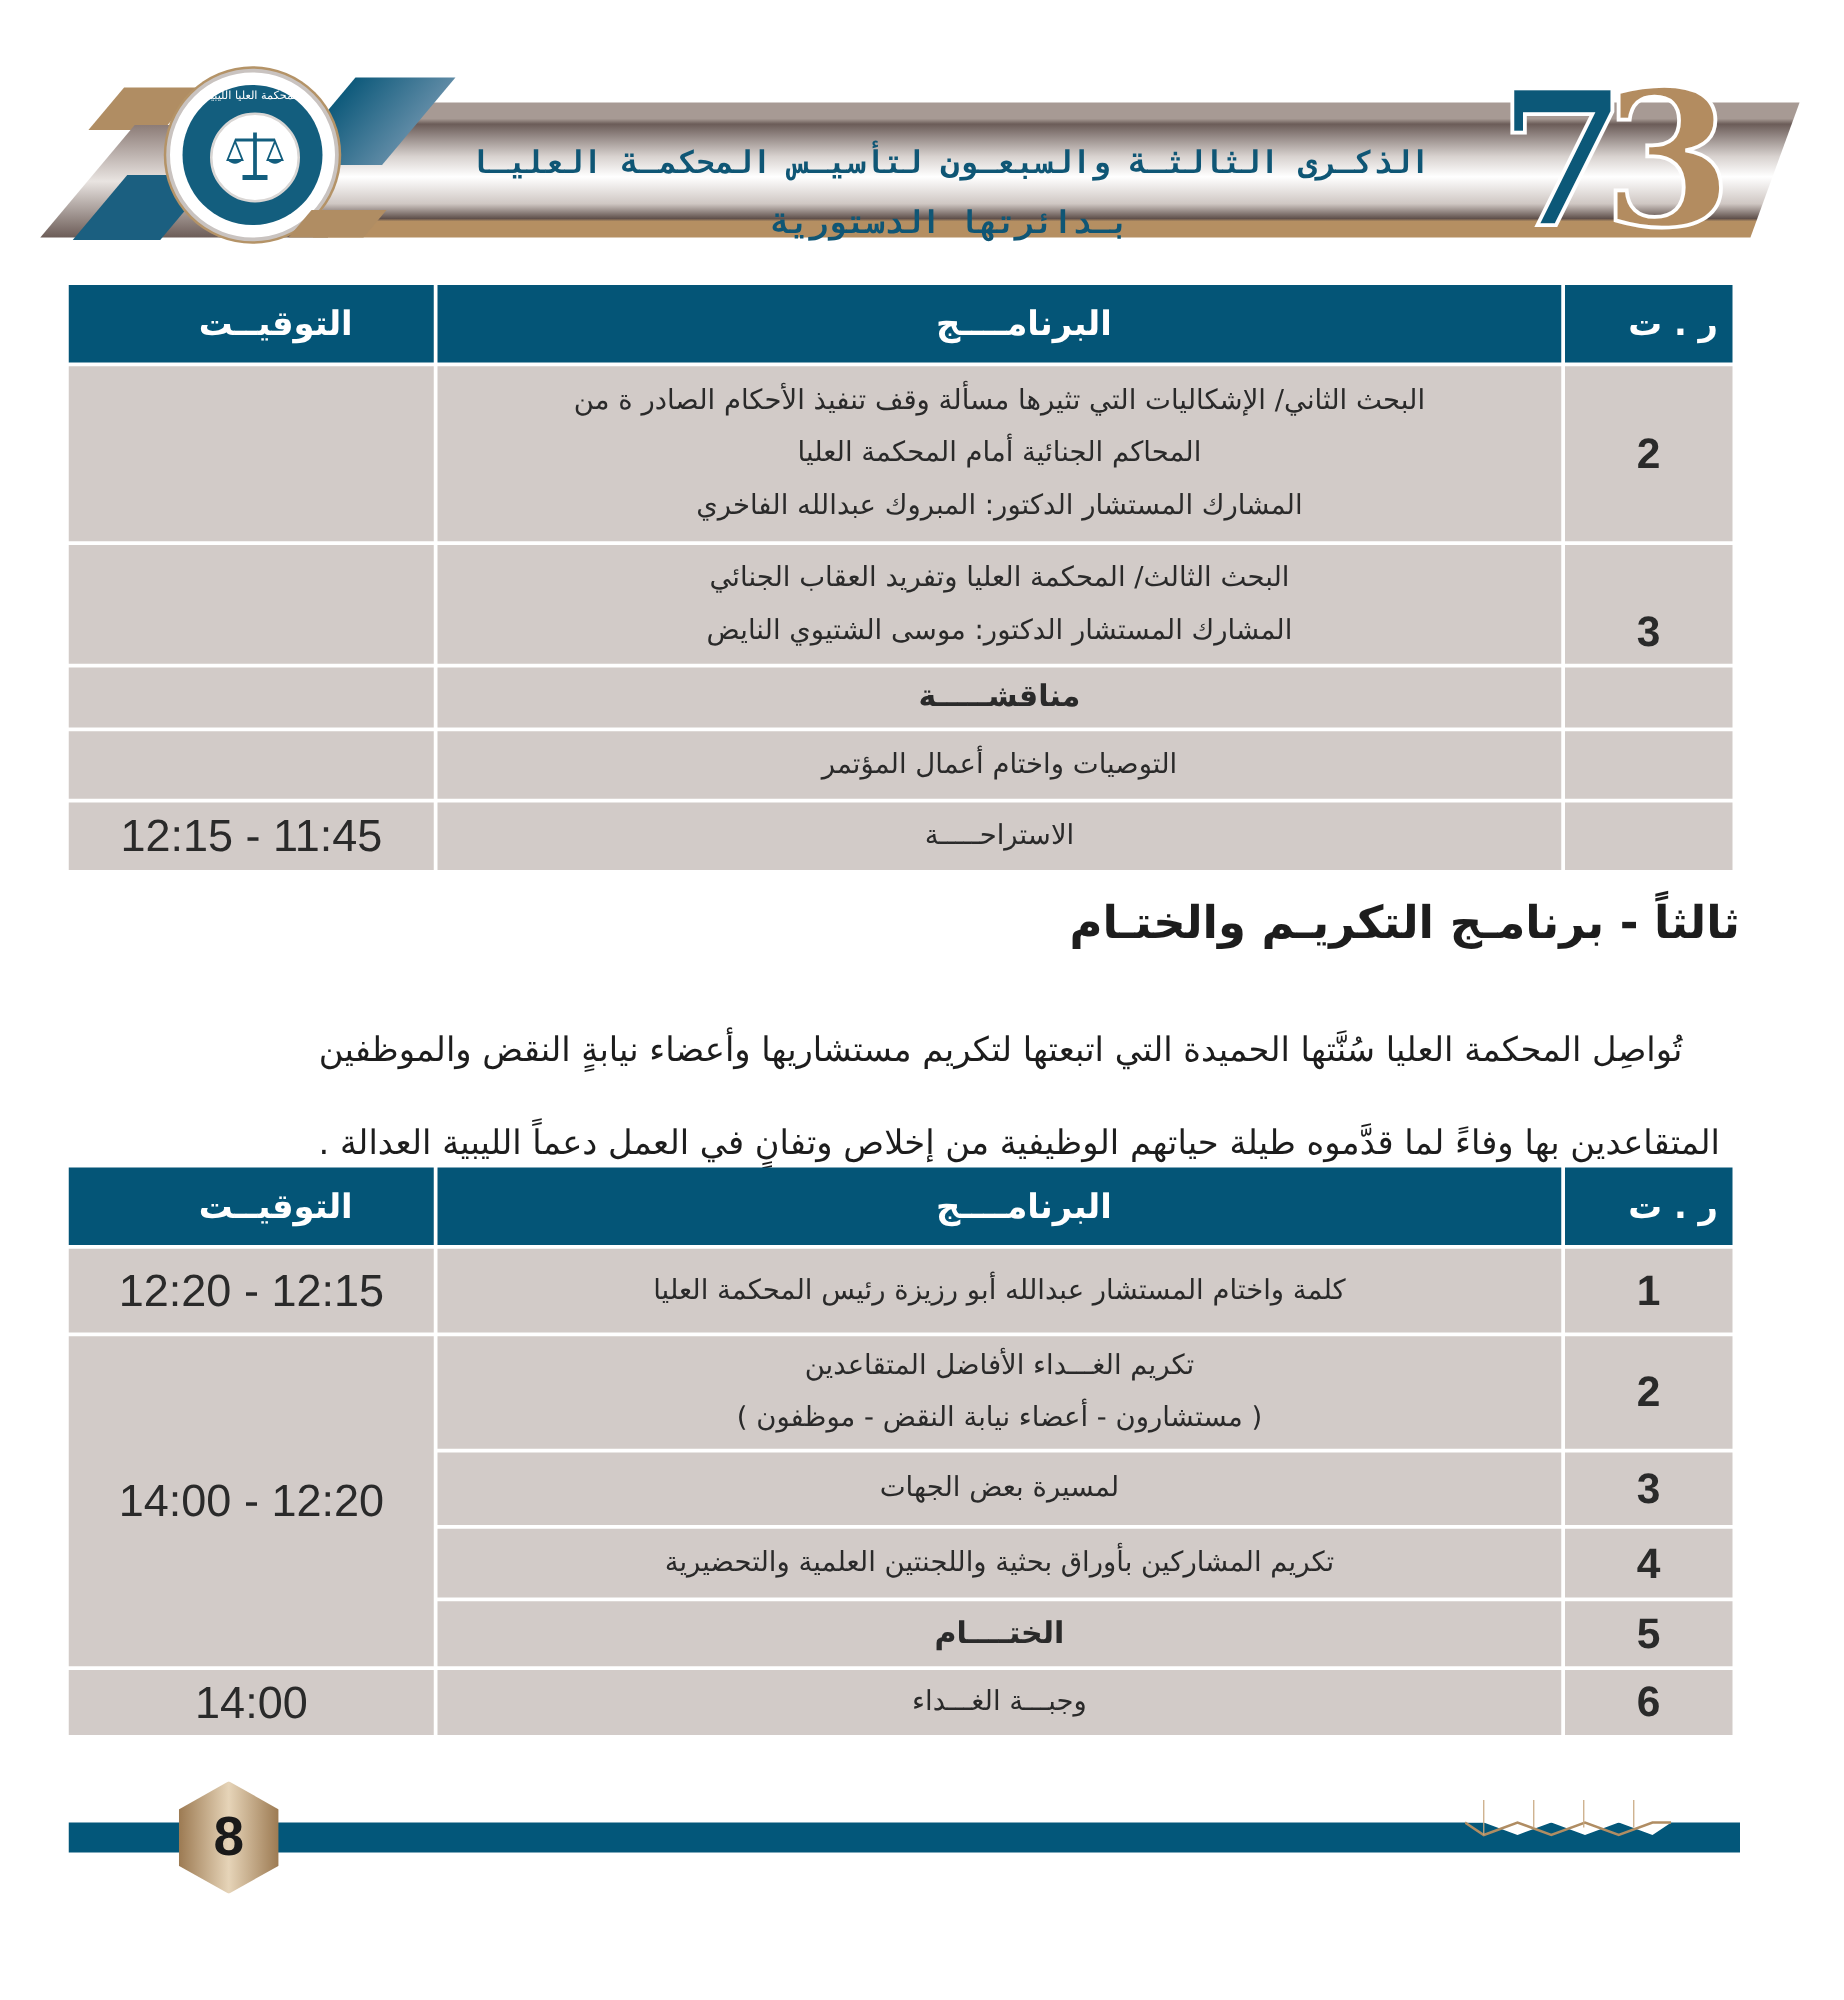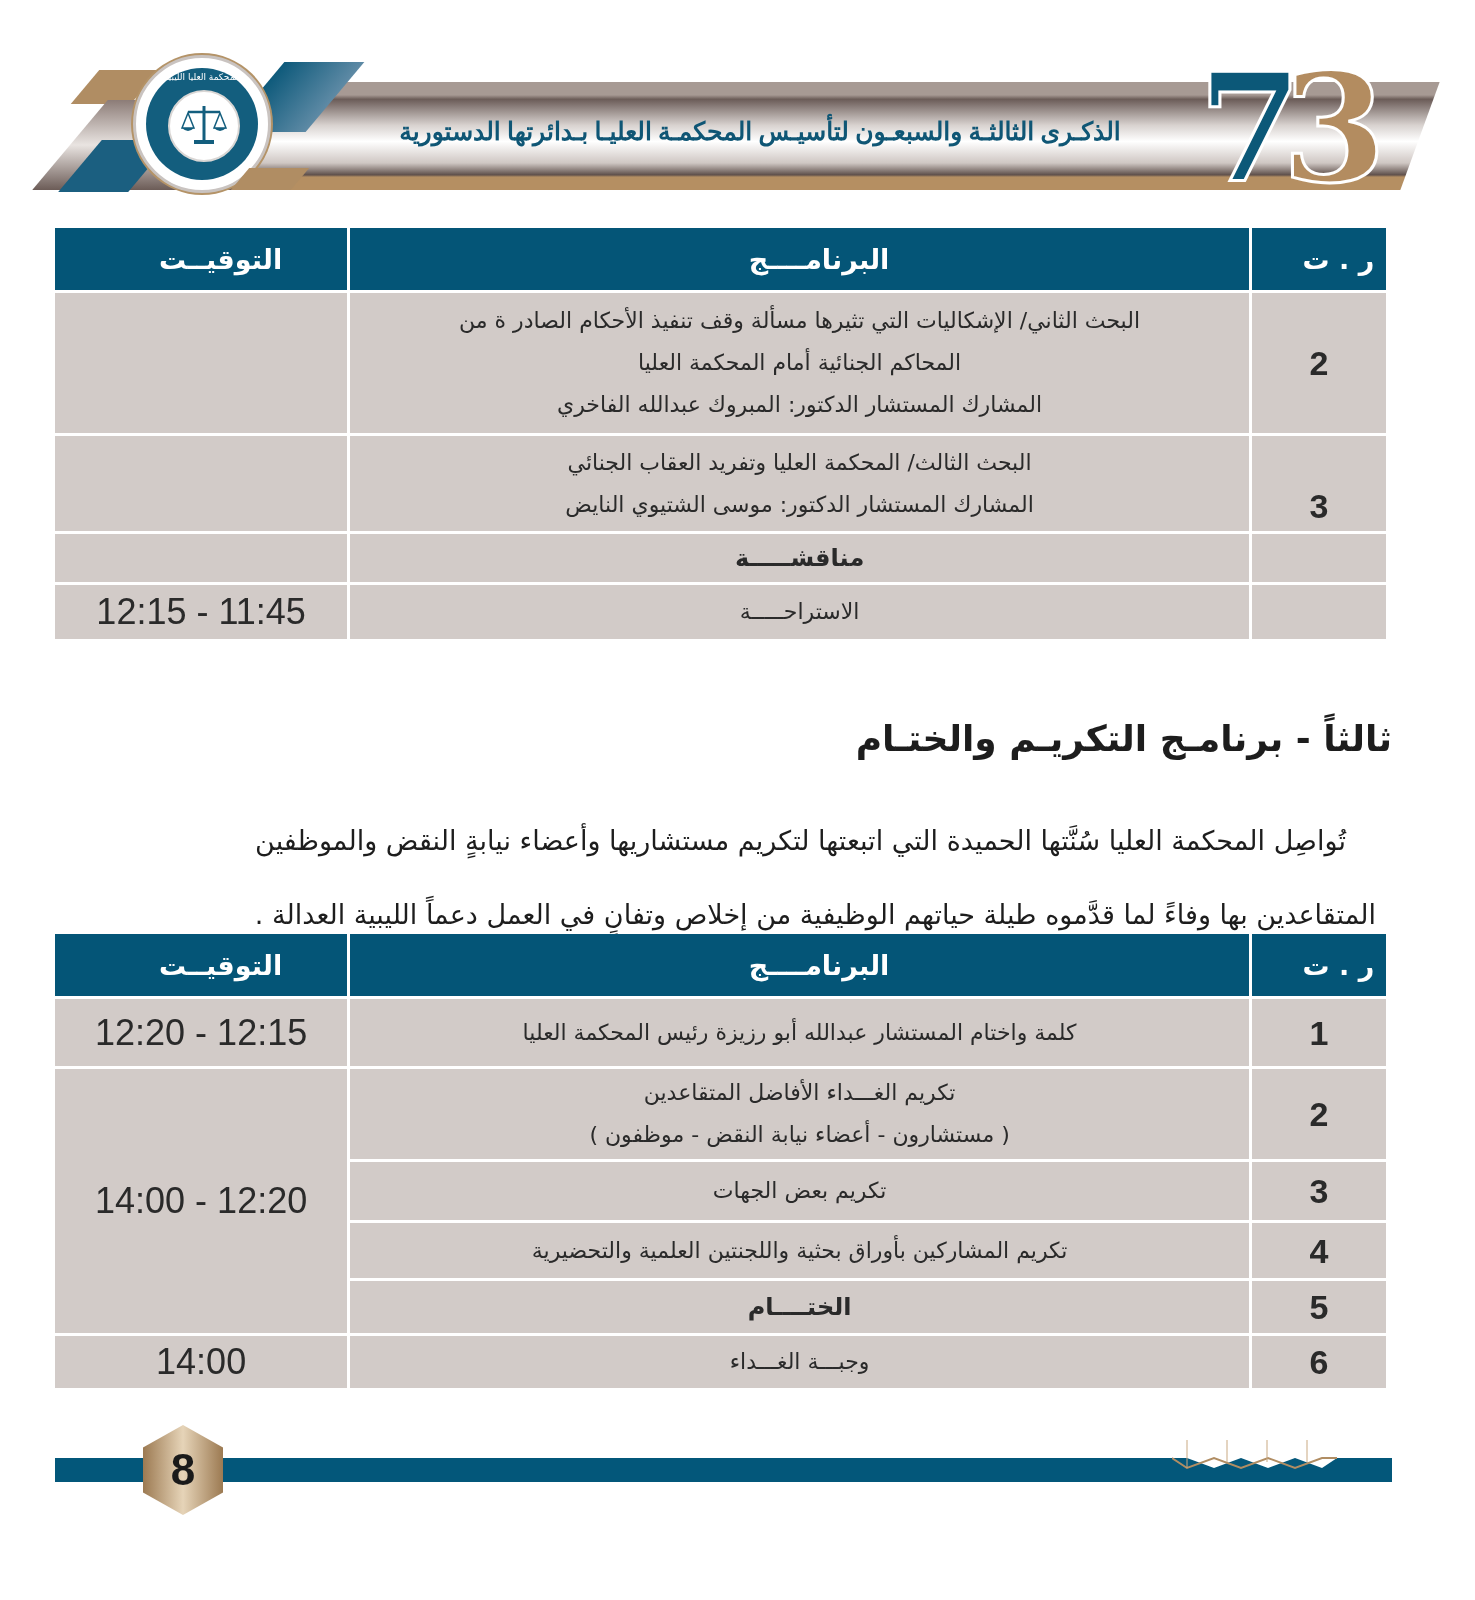--- a/index.html
+++ b/index.html
@@ -20,21 +20,21 @@
     transform:skewX(-40deg);
   }
   .stripe { position:absolute; transform:skewX(-40deg); }
   .stripe.gold1 { left:85px; top:70px; width:60px; height:34px; background:#b08d63; }
   .stripe.blue1 { left:255px; top:62px; width:80px; height:70px; background:linear-gradient(to right,#0e5a7b,#5e8aa5); }
   .stripe.blue2 { left:80px; top:140px; width:70px; height:52px; background:#1b5f80; }
   .stripe.gold2 { left:240px; top:168px; width:60px; height:22px; background:#b08d63; }
   .banner-title {
     position:absolute; left:320px; top:108px; width:880px; height:48px; line-height:48px;
     text-align:center; direction:rtl;
-    font-family:Liberation Serif, serif; font-weight:bold; font-size:25px; color:#0f5675;
+    font-family:Liberation Mono, monospace; font-weight:bold; font-size:25px; color:#0f5675;
     letter-spacing:0.3px;
   }
   .num73 { position:absolute; top:58px; height:140px; font-family:"DejaVu Serif", serif; font-weight:bold; font-size:150px; line-height:140px; }
   .num7 { left:1198px; color:#0c5878; -webkit-text-stroke:3px #ffffff; }
   .num3 { left:1282px; color:#b38c60; -webkit-text-stroke:3px #ffffff; }
   .seal {
     position:absolute; left:133px; top:55px; width:132px; height:132px; border-radius:50%;
     background:#ffffff; border:3px solid #c9c3c0; box-shadow:0 0 0 2px #b49367;
   }
   .seal-ring { position:absolute; left:10px; top:10px; width:112px; height:112px; border-radius:50%; background:#135e7e; }
@@ -152,20 +152,25 @@
       </td>
       <td class="time"></td>
     </tr>
     <tr style="height:48px">
       <td class="num"></td>
       <td><span class="bold">مناقشـــــة</span></td>
       <td class="time"></td>
     </tr>
     <tr style="height:54px">
       <td class="num"></td>
+      <td>التوصيات واختام أعمال المؤتمر</td>
+      <td class="time"></td>
+    </tr>
+    <tr style="height:54px">
+      <td class="num"></td>
       <td>الاستراحـــــة</td>
       <td class="time">12:15 - 11:45</td>
     </tr>
   </tbody>
 </table>
 
 <div class="section-title">ثالثاً - برنامـج التكريـم والختـام</div>
 <div class="intro">
   <p class="l1">تُواصِل المحكمة العليا سُنَّتها الحميدة التي اتبعتها لتكريم مستشاريها وأعضاء نيابةٍ النقض والموظفين</p>
   <p>المتقاعدين بها وفاءً لما قدَّموه طيلة حياتهم الوظيفية من إخلاص وتفانٍ في العمل دعماً الليبية العدالة .</p>
@@ -193,21 +198,21 @@
     <tr style="height:90px">
       <td class="num">2</td>
       <td class="prog-lines">
         <span>تكريم الغـــداء الأفاضل المتقاعدين</span>
         <span>( مستشارون - أعضاء نيابة النقض - موظفون )</span>
       </td>
       <td class="time" rowspan="4">14:00 - 12:20</td>
     </tr>
     <tr style="height:58px">
       <td class="num">3</td>
-      <td>تكريم بعض الجهات</td>
+      <td>لمسيرة بعض الجهات</td>
     </tr>
     <tr style="height:55px">
       <td class="num">4</td>
       <td>تكريم المشاركين بأوراق بحثية واللجنتين العلمية والتحضيرية</td>
     </tr>
     <tr style="height:52px">
       <td class="num">5</td>
       <td><span class="bold">الختــــام</span></td>
     </tr>
     <tr style="height:52px">

